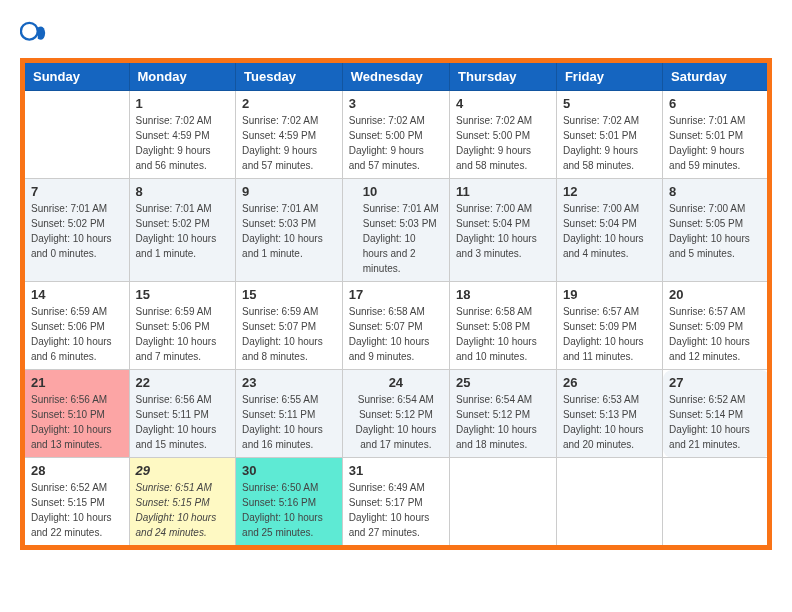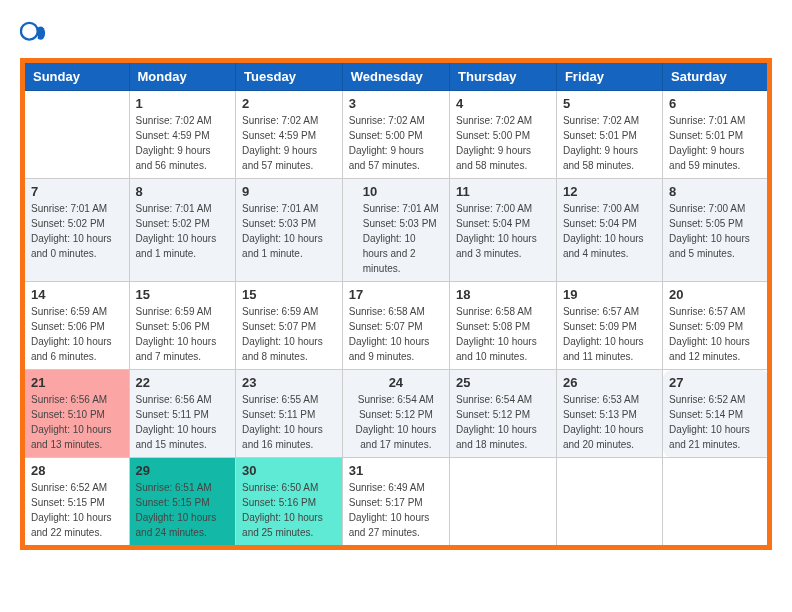--- a/index.html
+++ b/index.html
@@ -242,21 +242,21 @@
         <td style="background-color: rgb(240, 244, 248); border-radius: 9px;">
           <div class="day-number">27</div>
           <div class="day-info">Sunrise: 6:52 AM<br>Sunset: 5:14 PM<br>Daylight: 10 hours and 21 minutes.</div>
         </td>
       </tr>
       <tr>
         <td style="background-color: rgb(255, 255, 255);">
           <div class="day-number">28</div>
           <div class="day-info">Sunrise: 6:52 AM<br>Sunset: 5:15 PM<br>Daylight: 10 hours and 22 minutes.</div>
         </td>
-        <td style="background-color: #14b8a6;">
+        <td style="background-color: #fef9c3; font-style: italic;">
           <div class="day-number">29</div>
           <div class="day-info">Sunrise: 6:51 AM<br>Sunset: 5:15 PM<br>Daylight: 10 hours and 24 minutes.</div>
         </td>
         <td style="background-color: #5eead4;">
           <div class="day-number">30</div>
           <div class="day-info">Sunrise: 6:50 AM<br>Sunset: 5:16 PM<br>Daylight: 10 hours and 25 minutes.</div>
         </td>
         <td style="background-color: rgb(255, 255, 255);">
           <div class="day-number">31</div>
           <div class="day-info">Sunrise: 6:49 AM<br>Sunset: 5:17 PM<br>Daylight: 10 hours and 27 minutes.</div>

